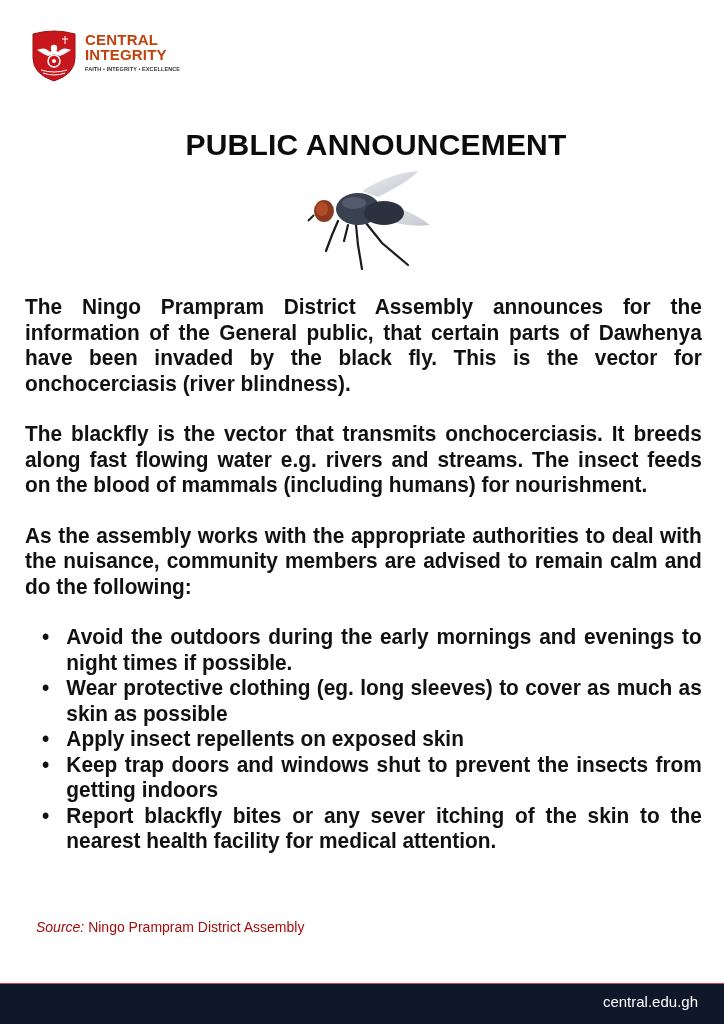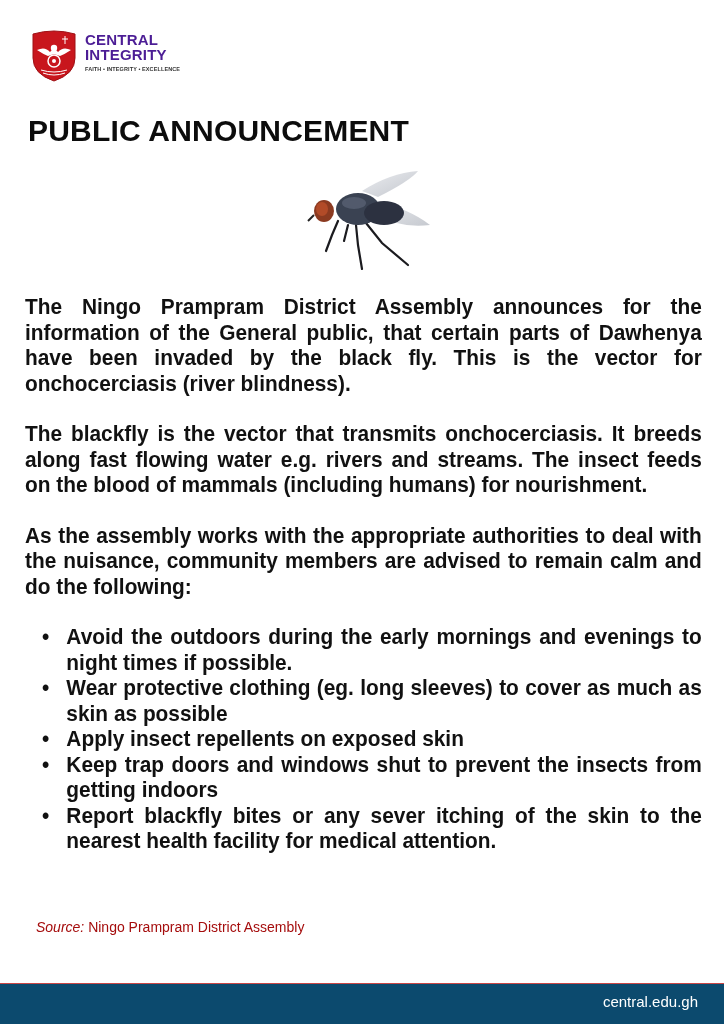--- a/index.html
+++ b/index.html
@@ -6,25 +6,25 @@
   body {
     width: 724px; height: 1024px; position: relative; overflow: hidden;
     background: #ffffff; color: #111111;
     font-family: "Liberation Sans", sans-serif;
   }
   .logo { position: absolute; left: 31px; top: 28px; display: flex; align-items: flex-start; }
   .shield { width: 46px; height: 54px; display: block; }
   .logo-text { margin-left: 8px; margin-top: 4px; }
   .logo-name {
     font-family: "Liberation Sans", sans-serif; font-weight: bold;
-    font-size: 15px; line-height: 15px; color: #4c1d95; letter-spacing: 0.2px;
+    font-size: 15px; line-height: 15px; color: #c2410c; letter-spacing: 0.2px;
   }
   .logo-tagline { font-size: 5.5px; font-weight: bold; color: #333; margin-top: 4px; letter-spacing: 0.1px; }
   .title {
-    position: absolute; left: 0; right: 0; top: 114px; text-align: left;
+    position: absolute; left: 0; right: 0; top: 128px; text-align: center;
     font-weight: bold; font-size: 30px; letter-spacing: 0.2px; color: #0c0c0c; padding-left: 28px;
   }
   .fly { position: absolute; left: 300px; top: 163px; width: 140px; height: 112px; }
   .content {
     position: absolute; left: 25px; right: 25px; top: 294px;
     font-weight: bold; font-size: 22.2px; line-height: 25.5px; color: #111;
     text-align: justify;
     font-family: "Liberation Sans", sans-serif;
     transform: scaleX(0.94); transform-origin: left top; width: 720px;
   }
@@ -33,21 +33,21 @@
   .bullets li { position: relative; padding-left: 44px; margin: 0; }
   .bullets li .dot {
     position: absolute; left: 18px; top: 0; font-size: 22px;
   }
   .source {
     position: absolute; left: 36px; top: 919px; font-size: 14px; color: #a50d0d;
   }
   .source i { font-style: italic; }
   .footer {
     position: absolute; left: 0; right: 0; bottom: 0; height: 40px;
-    background: #0c4a6e; border-top: 1px solid #c94646;
+    background: #0f172a; border-top: 1px solid #c94646;
   }
   .footer-url {
     position: absolute; right: 26px; top: 9px; color: #ffffff; font-size: 15px;
   }
 </style>
 </head>
 <body>
 
 <div class="logo">
   <svg class="shield" viewBox="0 0 46 54">

